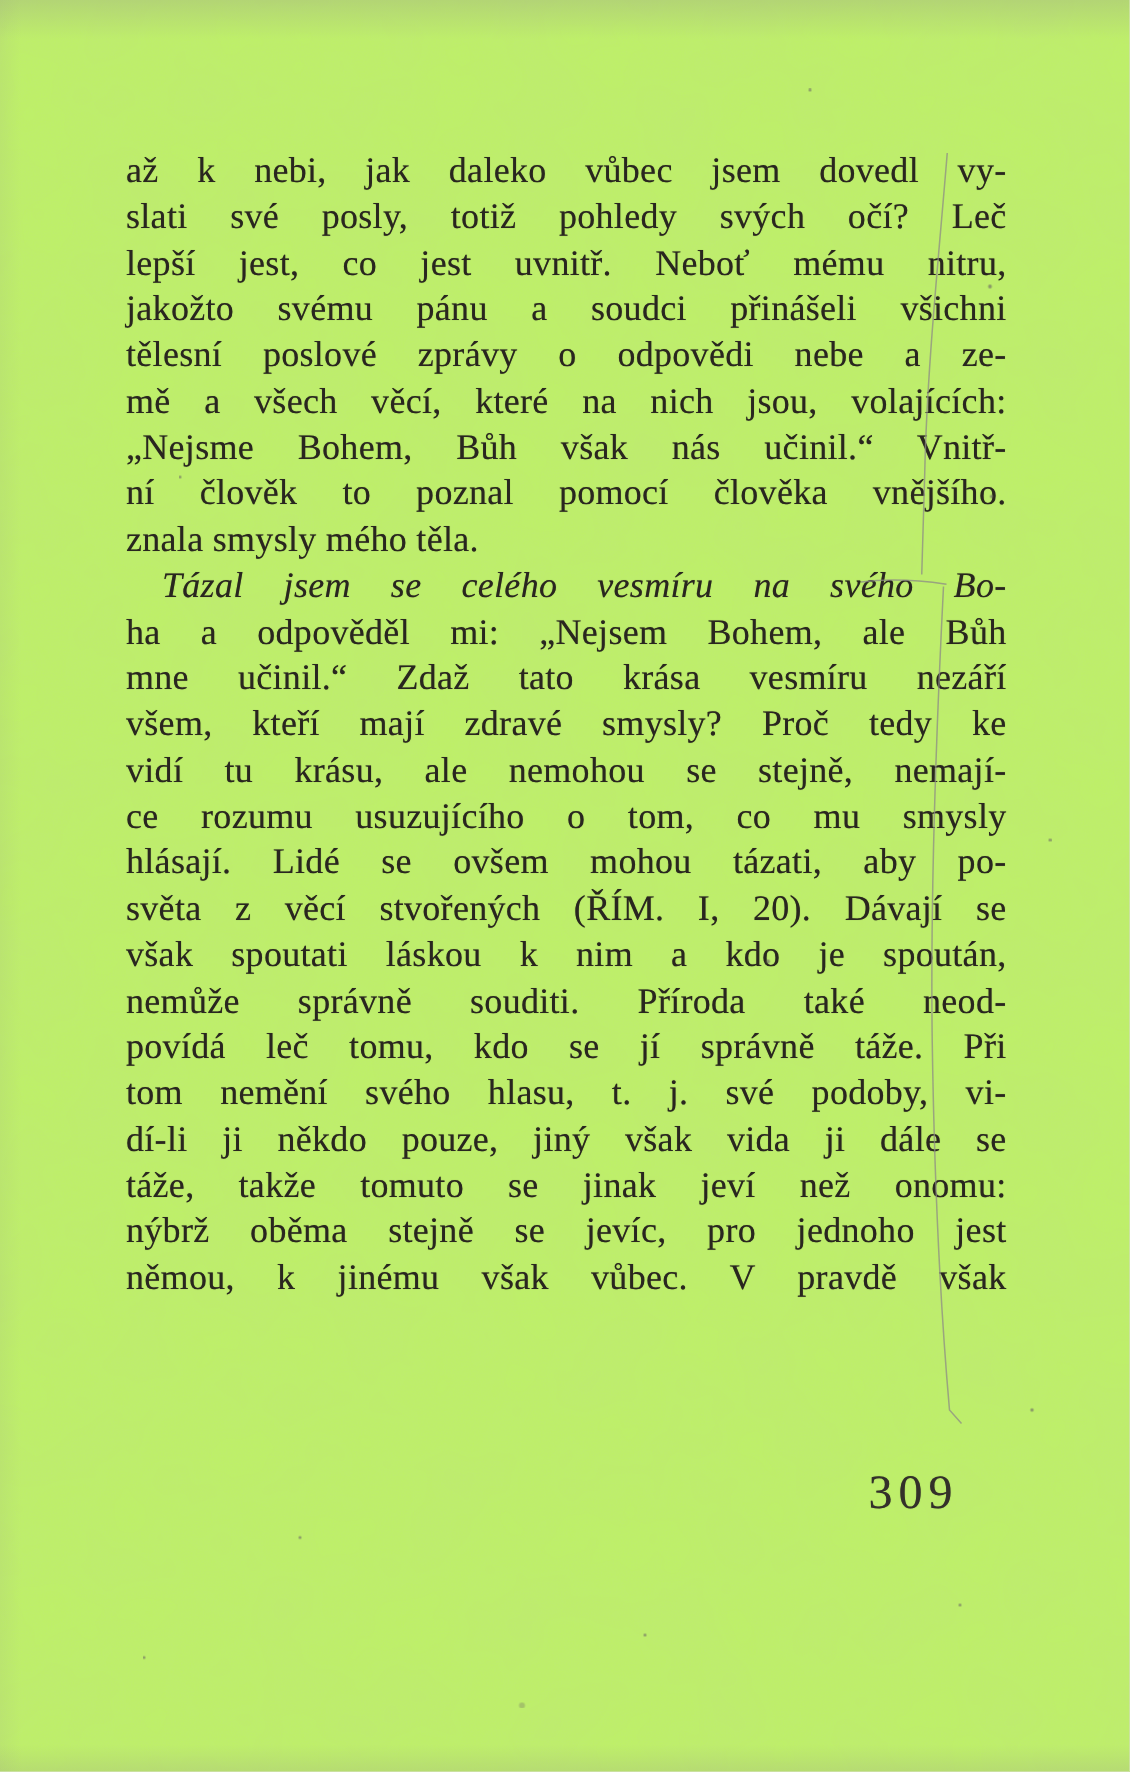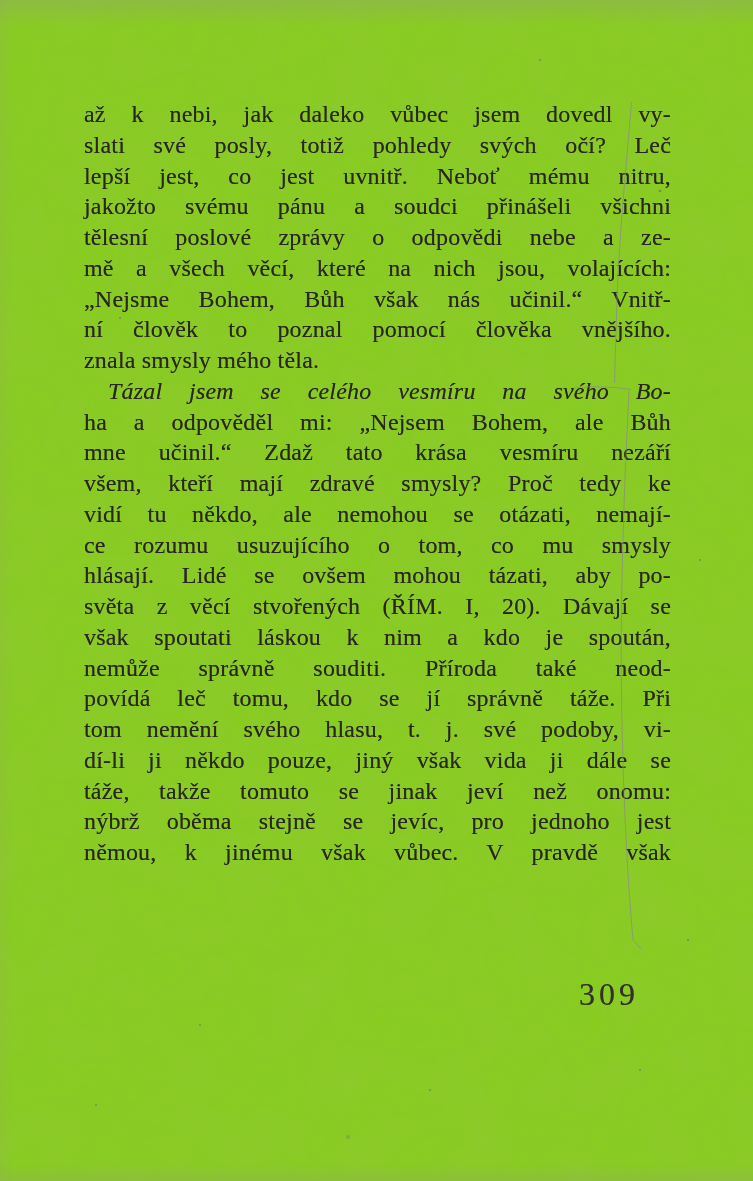--- a/index.html
+++ b/index.html
@@ -1,20 +1,20 @@
 <!DOCTYPE html>
 <html lang="cs"><head>
 <meta charset="utf-8">
 <style>
   html,body { margin:0; padding:0; background:#d8d7d2; }
   .page {
     position:relative;
     width:753px; height:1181px;
     margin:0 auto;
-    background:#84cc16;
+    background:#bef264;
     overflow:hidden;
     font-family:"Liberation Serif","DejaVu Serif",serif;
   }
   .texture-layer, .marks-layer {
     position:absolute; left:0; top:0; width:753px; height:1181px;
     pointer-events:none;
   }
   .edge-shade {
     position:absolute; left:0; top:0; width:100%; height:100%;
     pointer-events:none;
@@ -80,21 +80,21 @@
       <div class="line">jakožto svému pánu a soudci přinášeli všichni</div>
       <div class="line">tělesní poslové zprávy o odpovědi nebe a ze-</div>
       <div class="line">mě a všech věcí, které na nich jsou, volajících:</div>
       <div class="line">„Nejsme Bohem, Bůh však nás učinil.“ Vnitř-</div>
       <div class="line">ní člověk to poznal pomocí člověka vnějšího.</div>
       <div class="line no-just">znala smysly mého těla.</div>
       <div class="line indent">Tázal jsem se celého vesmíru na svého Bo-</div>
       <div class="line">ha a odpověděl mi: „Nejsem Bohem, ale Bůh</div>
       <div class="line">mne učinil.“ Zdaž tato krása vesmíru nezáří</div>
       <div class="line">všem, kteří mají zdravé smysly? Proč tedy ke</div>
-      <div class="line">vidí tu někdo, ale nemohou se otázati, nemají-</div>
+      <div class="line">vidí tu krásu, ale nemohou se stejně, nemají-</div>
       <div class="line">ce rozumu usuzujícího o tom, co mu smysly</div>
       <div class="line">hlásají. Lidé se ovšem mohou tázati, aby po-</div>
       <div class="line">světa z věcí stvořených (ŘÍM. I, 20). Dávají se</div>
       <div class="line">však spoutati láskou k nim a kdo je spoután,</div>
       <div class="line">nemůže správně souditi. Příroda také neod-</div>
       <div class="line">povídá leč tomu, kdo se jí správně táže. Při</div>
       <div class="line">tom nemění svého hlasu, t. j. své podoby, vi-</div>
       <div class="line">dí-li ji někdo pouze, jiný však vida ji dále se</div>
       <div class="line">táže, takže tomuto se jinak jeví než onomu:</div>
       <div class="line">nýbrž oběma stejně se jevíc, pro jednoho jest</div>

